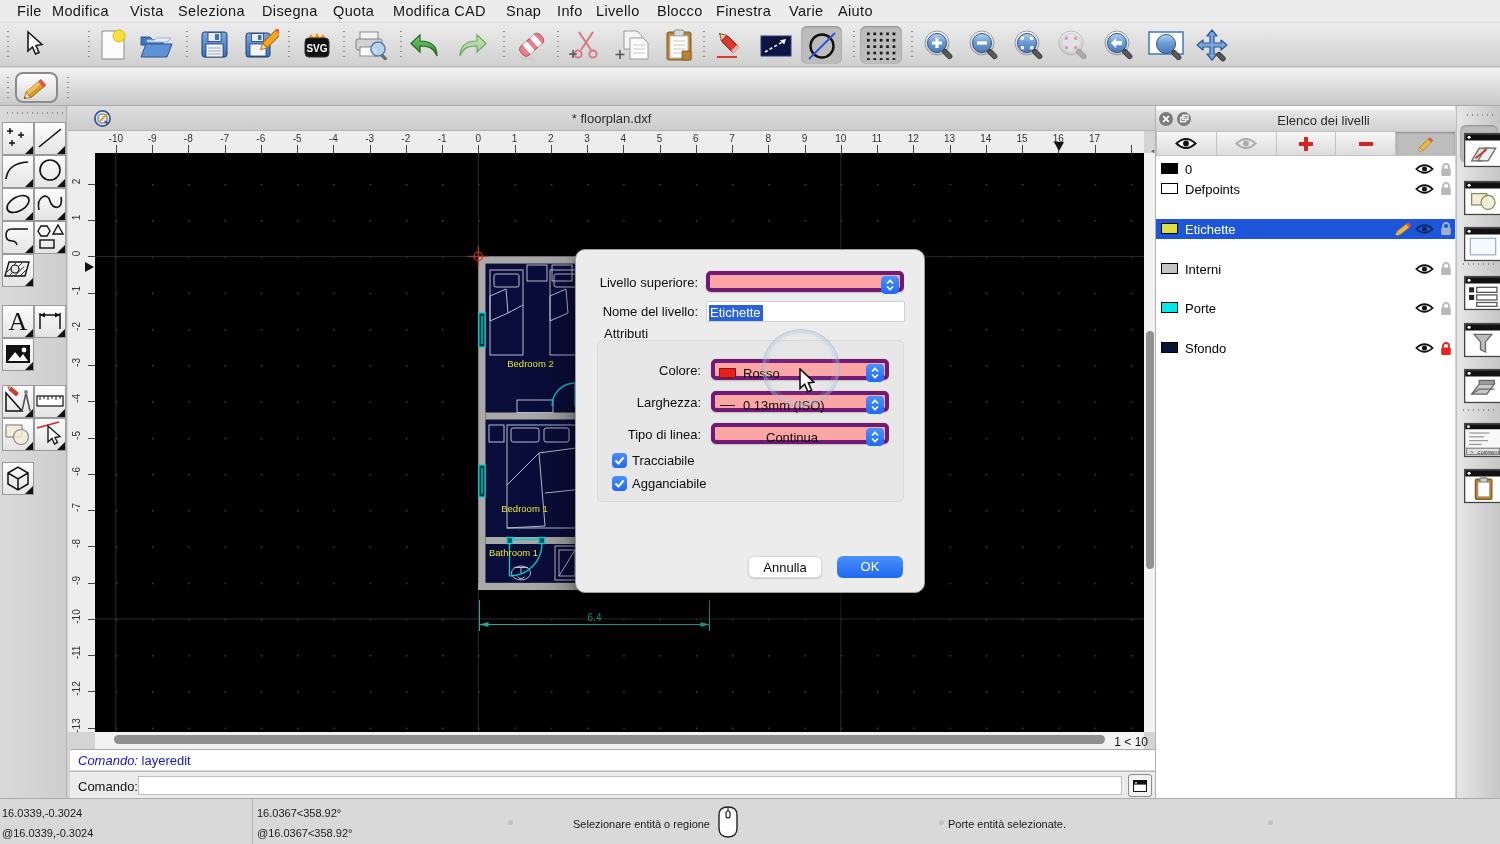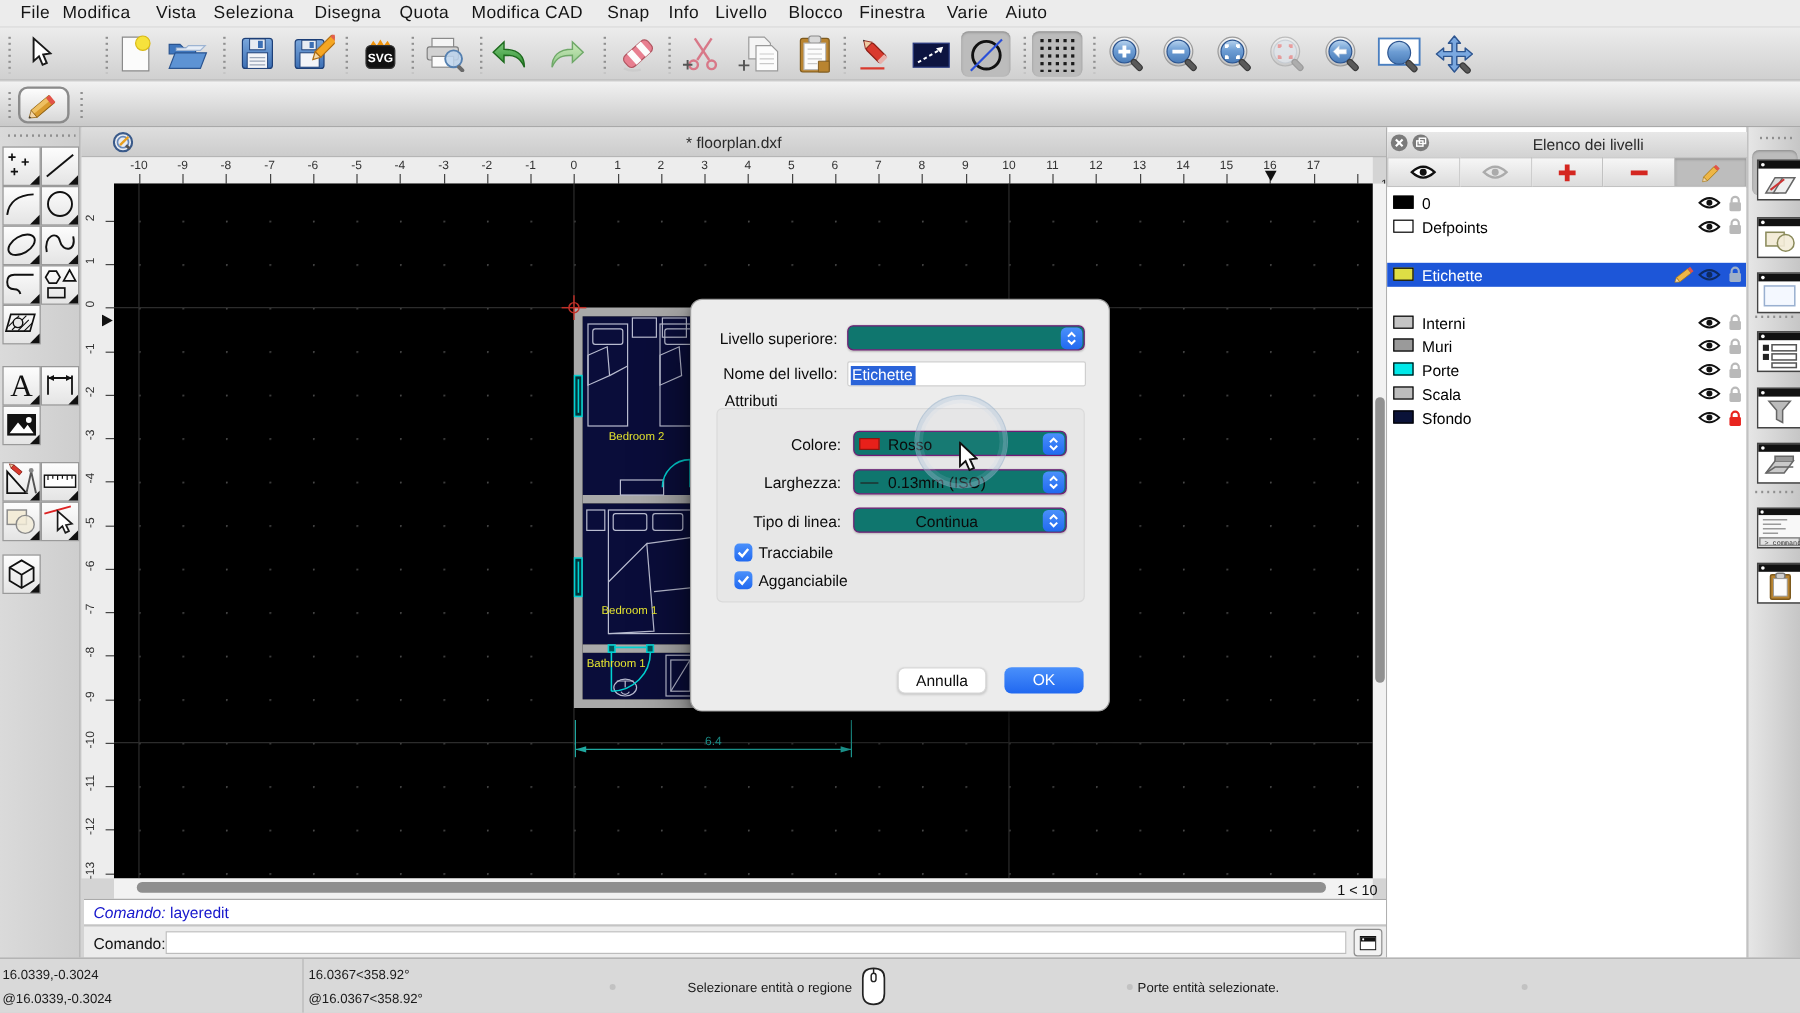--- a/index.html
+++ b/index.html
@@ -64,21 +64,21 @@
     background:linear-gradient(to right,#e6e6e6,#c6c6c6); border-left:1px solid #bdbdbd; }
   .dockbtn { position:absolute; left:3px; width:38px; height:38px; }
   
   #statusbar { position:absolute; left:0; top:798px; width:1500px; height:46px; background:#d9d9d9; border-top:1px solid #ababab;
     font-size:11px; color:#1a1a1a; }
   
   #dialog { position:absolute; left:575px; top:249px; width:350px; height:344px; background:#ececec;
     border:1px solid #9e9e9e; border-radius:10px; box-shadow:0 18px 45px rgba(0,0,0,.55), 0 2px 8px rgba(0,0,0,.3);
     font-size:13px; color:#0b0b0b; }
   .dlbl { position:absolute; text-align:right; }
-  .combo { position:absolute; height:21px; background:#0f766e; border:1px solid #701a75; border-radius:5px;
+  .combo { position:absolute; height:21px; background:#fca5a5; border:4px solid #701a75; border-radius:5px;
     box-shadow:0 0.5px 1.5px rgba(0,0,0,.18); }
   .stepper { position:absolute; right:1px; top:1px; width:18px; height:18px; border-radius:4.5px;
     background:linear-gradient(#4a90fb,#2169f0); margin:0; }
   .cbox { position:absolute; width:15px; height:15px; border-radius:4px; background:linear-gradient(#4a90fb,#2169f0); }
   .btn { position:absolute; height:22px; border-radius:6px; font-size:13px; text-align:center; }
 </style>
 </head>
 <body>
 <div id="menubar">
     <span style="position:absolute;left:17px;top:3px;">File</span>
@@ -776,47 +776,23 @@
         <span class="lname">Interni</span>
         <svg class="abs" style="left:259px;top:4px;" width="19" height="12" viewBox="0 0 22 13">
           <path d="M1.5 6.5 Q11 -2.5 20.5 6.5 Q11 15.5 1.5 6.5 Z" fill="#fff" stroke="#111" stroke-width="1.9"></path>
           <circle cx="11" cy="6.5" r="2.9" fill="#111"></circle>
         </svg>
         <svg class="abs" style="left:284px;top:2.5px;" width="12" height="15" viewBox="0 0 12 15">
           <path d="M3 7 V5 a3 3 0 0 1 6 0 V7" fill="none" stroke="#b9b9b9" stroke-width="1.8"></path>
           <rect x="1.2" y="6.5" width="9.6" height="7.5" rx="1.2" fill="#b9b9b9"></rect>
         </svg>
       </div>
-      <div class="lrow" style="top:122.4px;">
-        <div class="sw" style="background:#9a9a9a;"></div>
-        <span class="lname">Muri</span>
-        <svg class="abs" style="left:259px;top:4px;" width="19" height="12" viewBox="0 0 22 13">
-          <path d="M1.5 6.5 Q11 -2.5 20.5 6.5 Q11 15.5 1.5 6.5 Z" fill="#fff" stroke="#111" stroke-width="1.9"></path>
-          <circle cx="11" cy="6.5" r="2.9" fill="#111"></circle>
-        </svg>
-        <svg class="abs" style="left:284px;top:2.5px;" width="12" height="15" viewBox="0 0 12 15">
-          <path d="M3 7 V5 a3 3 0 0 1 6 0 V7" fill="none" stroke="#b9b9b9" stroke-width="1.8"></path>
-          <rect x="1.2" y="6.5" width="9.6" height="7.5" rx="1.2" fill="#b9b9b9"></rect>
-        </svg>
-      </div>
       <div class="lrow" style="top:142.3px;">
         <div class="sw" style="background:#00e8e8;"></div>
         <span class="lname">Porte</span>
-        <svg class="abs" style="left:259px;top:4px;" width="19" height="12" viewBox="0 0 22 13">
-          <path d="M1.5 6.5 Q11 -2.5 20.5 6.5 Q11 15.5 1.5 6.5 Z" fill="#fff" stroke="#111" stroke-width="1.9"></path>
-          <circle cx="11" cy="6.5" r="2.9" fill="#111"></circle>
-        </svg>
-        <svg class="abs" style="left:284px;top:2.5px;" width="12" height="15" viewBox="0 0 12 15">
-          <path d="M3 7 V5 a3 3 0 0 1 6 0 V7" fill="none" stroke="#b9b9b9" stroke-width="1.8"></path>
-          <rect x="1.2" y="6.5" width="9.6" height="7.5" rx="1.2" fill="#b9b9b9"></rect>
-        </svg>
-      </div>
-      <div class="lrow" style="top:162.2px;">
-        <div class="sw" style="background:#bdbdbd;"></div>
-        <span class="lname">Scala</span>
         <svg class="abs" style="left:259px;top:4px;" width="19" height="12" viewBox="0 0 22 13">
           <path d="M1.5 6.5 Q11 -2.5 20.5 6.5 Q11 15.5 1.5 6.5 Z" fill="#fff" stroke="#111" stroke-width="1.9"></path>
           <circle cx="11" cy="6.5" r="2.9" fill="#111"></circle>
         </svg>
         <svg class="abs" style="left:284px;top:2.5px;" width="12" height="15" viewBox="0 0 12 15">
           <path d="M3 7 V5 a3 3 0 0 1 6 0 V7" fill="none" stroke="#b9b9b9" stroke-width="1.8"></path>
           <rect x="1.2" y="6.5" width="9.6" height="7.5" rx="1.2" fill="#b9b9b9"></rect>
         </svg>
       </div>
       <div class="lrow" style="top:182.1px;">

